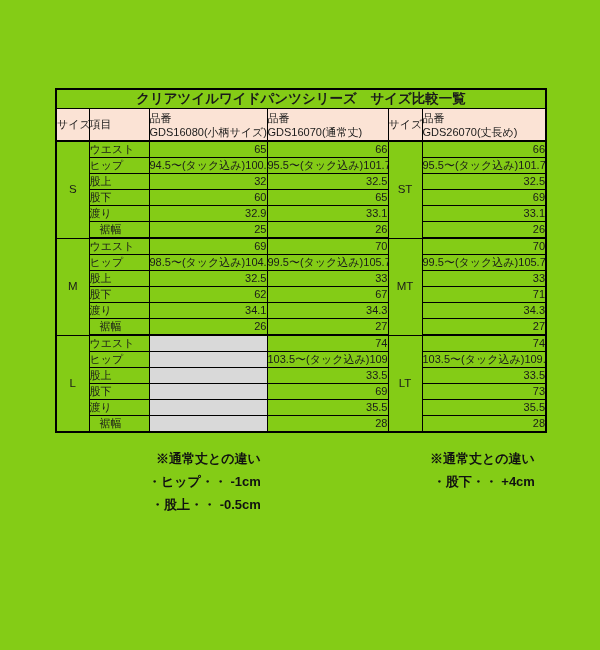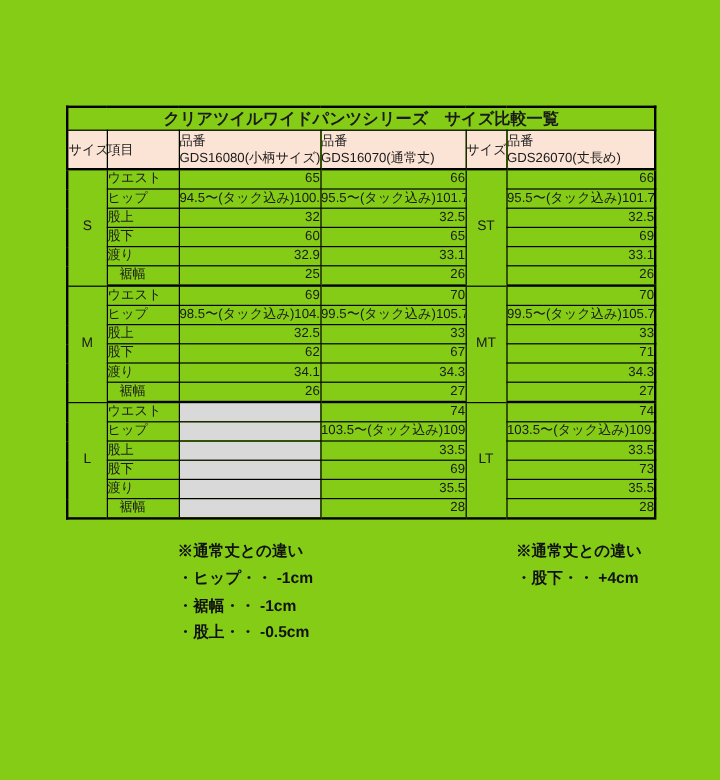--- a/index.html
+++ b/index.html
@@ -76,20 +76,21 @@
   .col-s2 { border-left-width: 2px; }
   .col-v3 { border-left-width: 2px; }
   tr.block-end td { border-bottom-width: 2px; padding-left: 10px; }
   td.gray { background: #D9D9D9; }
 
   .notes {
     position: absolute;
     font-weight: bold;
     font-size: 13px;
     color: #111;
+    text-align: right;
   }
   .notes-left  { left: 148px; top: 450px; }
   .notes-right { left: 430px; top: 450px; }
   .note-heading { height: 21px; line-height: 18px; }
   .note-item { height: 22.7px; line-height: 22.7px; }
 </style>
 </head>
 <body>
 
 <div class="page">
@@ -242,21 +243,20 @@
             <td class="c-val col-v3">28</td>
           </tr>
         </tbody>
     </table>
   </div>
 
   <div class="notes notes-left">
     <div class="note-heading">※通常丈との違い</div>
     <div>
         <div class="note-item">・ヒップ・・ -1cm</div>
-        <div class="note-item">・裾幅・・ -1cm</div>
         <div class="note-item">・股上・・ -0.5cm</div>
       </div>
   </div>
 
   <div class="notes notes-right">
     <div class="note-heading">※通常丈との違い</div>
     <div>
         <div class="note-item">・股下・・ +4cm</div>
       </div>
   </div>

